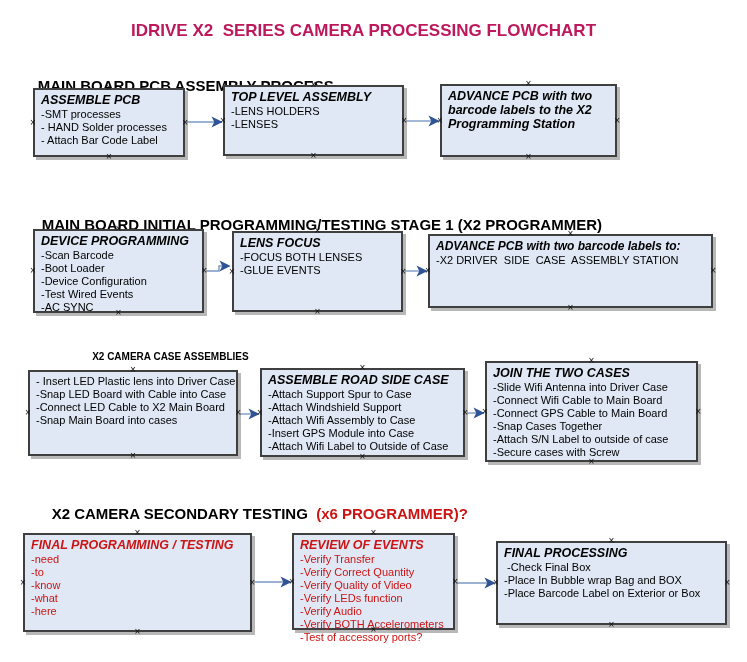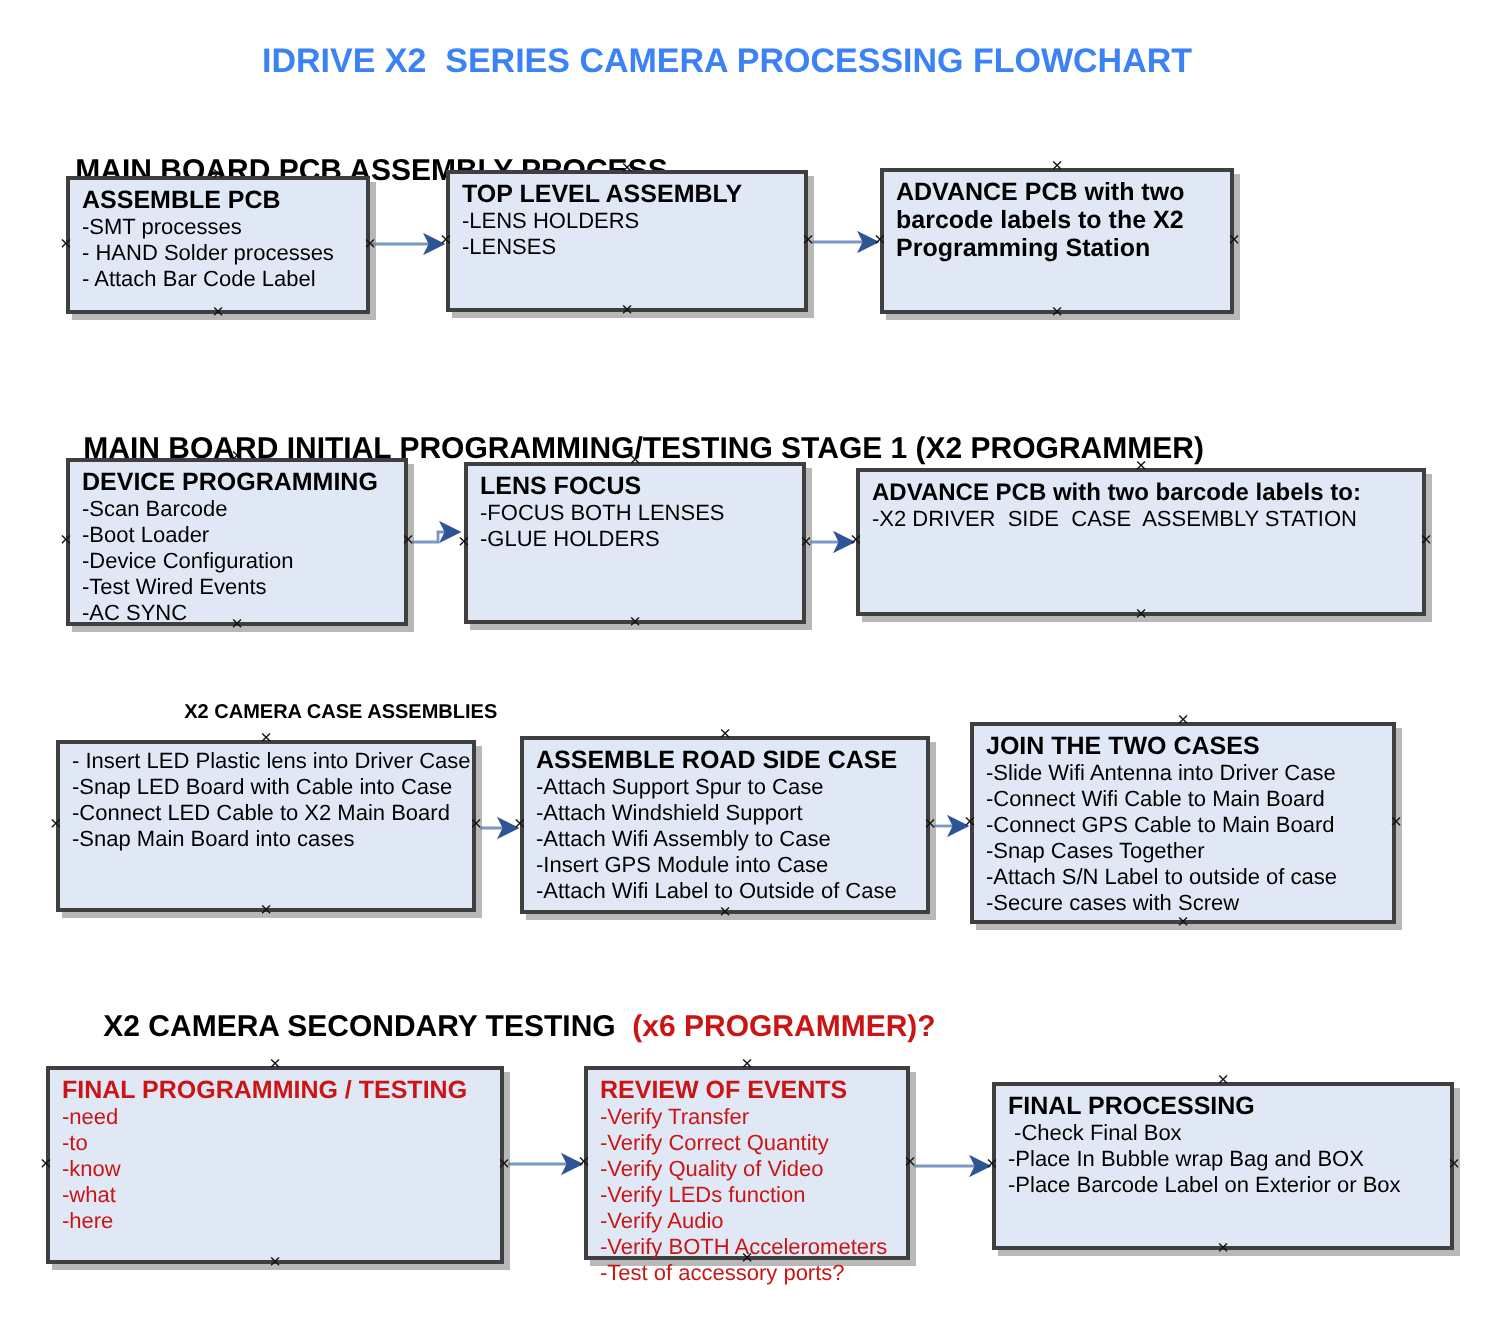--- a/index.html
+++ b/index.html
@@ -1,31 +1,31 @@
 <!DOCTYPE html>
 <html style="--box-fill: #dfe8f4; --box-border: #3f3f3f; --arrow-line: #7b98c4; --arrow-head: #2f5496; --red-text: #cc1414;"><head>
 <meta charset="utf-8">
 <style>
   html,body{margin:0;padding:0;background:#fff;}
   body{width:747px;height:662px;position:relative;overflow:hidden;
        font-family:"Liberation Sans",sans-serif;color:#000;}
   .page{position:absolute;inset:0;}
 
   .title{position:absolute;top:21px;left:0;width:727px;text-align:center;
-         font-size:17px;font-weight:bold;white-space:pre;color:#3b82f6;}
+         font-size:17px;font-weight:bold;white-space:pre;color:#be185d;}
 
   .sec-heading{position:absolute;font-size:15px;font-weight:bold;white-space:pre;color:#000;}
   .sec-heading .hl{color:var(--red-text,#cc1414);margin-top:20px;}
   .sec-heading.small{font-size:10px;}
 
   .box{position:absolute;background:var(--box-fill,#dfe8f4);
        border:2px solid var(--box-border,#3f3f3f);
        box-shadow:3px 3px 0 rgba(125,125,125,.55);
        padding:3px 6px;box-sizing:border-box;}
-  .box-title{font-weight:bold;font-size:12.5px;line-height:14px;margin-bottom:1px;color:#000;}
+  .box-title{font-weight:bold;font-size:12.5px;line-height:14px;margin-bottom:1px;color:#000;font-style:italic;}
   .box-item{font-size:11px;line-height:13px;white-space:pre;color:#000;}
   .box.red .box-title,.box.red .box-item{color:var(--red-text,#cc1414);}
 
   .anchor{position:absolute;font-size:10px;line-height:8px;color:#111;
           font-weight:normal;pointer-events:none;}
   .anchor.t{top:-6px;left:50%;transform:translateX(-50%);}
   .anchor.b{bottom:-6px;left:50%;transform:translateX(-50%);}
   .anchor.l{left:-5px;top:50%;transform:translateY(-50%);}
   .anchor.r{right:-5px;top:50%;transform:translateY(-50%);}
 
@@ -105,21 +105,21 @@
       </div>
     <span class="anchor t">×</span>
     <span class="anchor b">×</span>
     <span class="anchor l">×</span>
     <span class="anchor r">×</span>
   </div>
   <div class="box" style="left:232px;top:231px;width:171px;height:81px">
     <div class="box-title">LENS FOCUS</div>
     <div class="box-items">
         <div class="box-item">-FOCUS BOTH LENSES</div>
-        <div class="box-item">-GLUE HOLDERS</div>
+        <div class="box-item">-GLUE EVENTS</div>
       </div>
     <span class="anchor t">×</span>
     <span class="anchor b">×</span>
     <span class="anchor l">×</span>
     <span class="anchor r">×</span>
   </div>
   <div class="box" style="left:428px;top:234px;width:285px;height:74px">
     <div class="box-title" style="font-size:12px">ADVANCE PCB with two barcode labels to:</div>
     <div class="box-items">
         <div class="box-item">-X2 DRIVER  SIDE  CASE  ASSEMBLY STATION</div>

